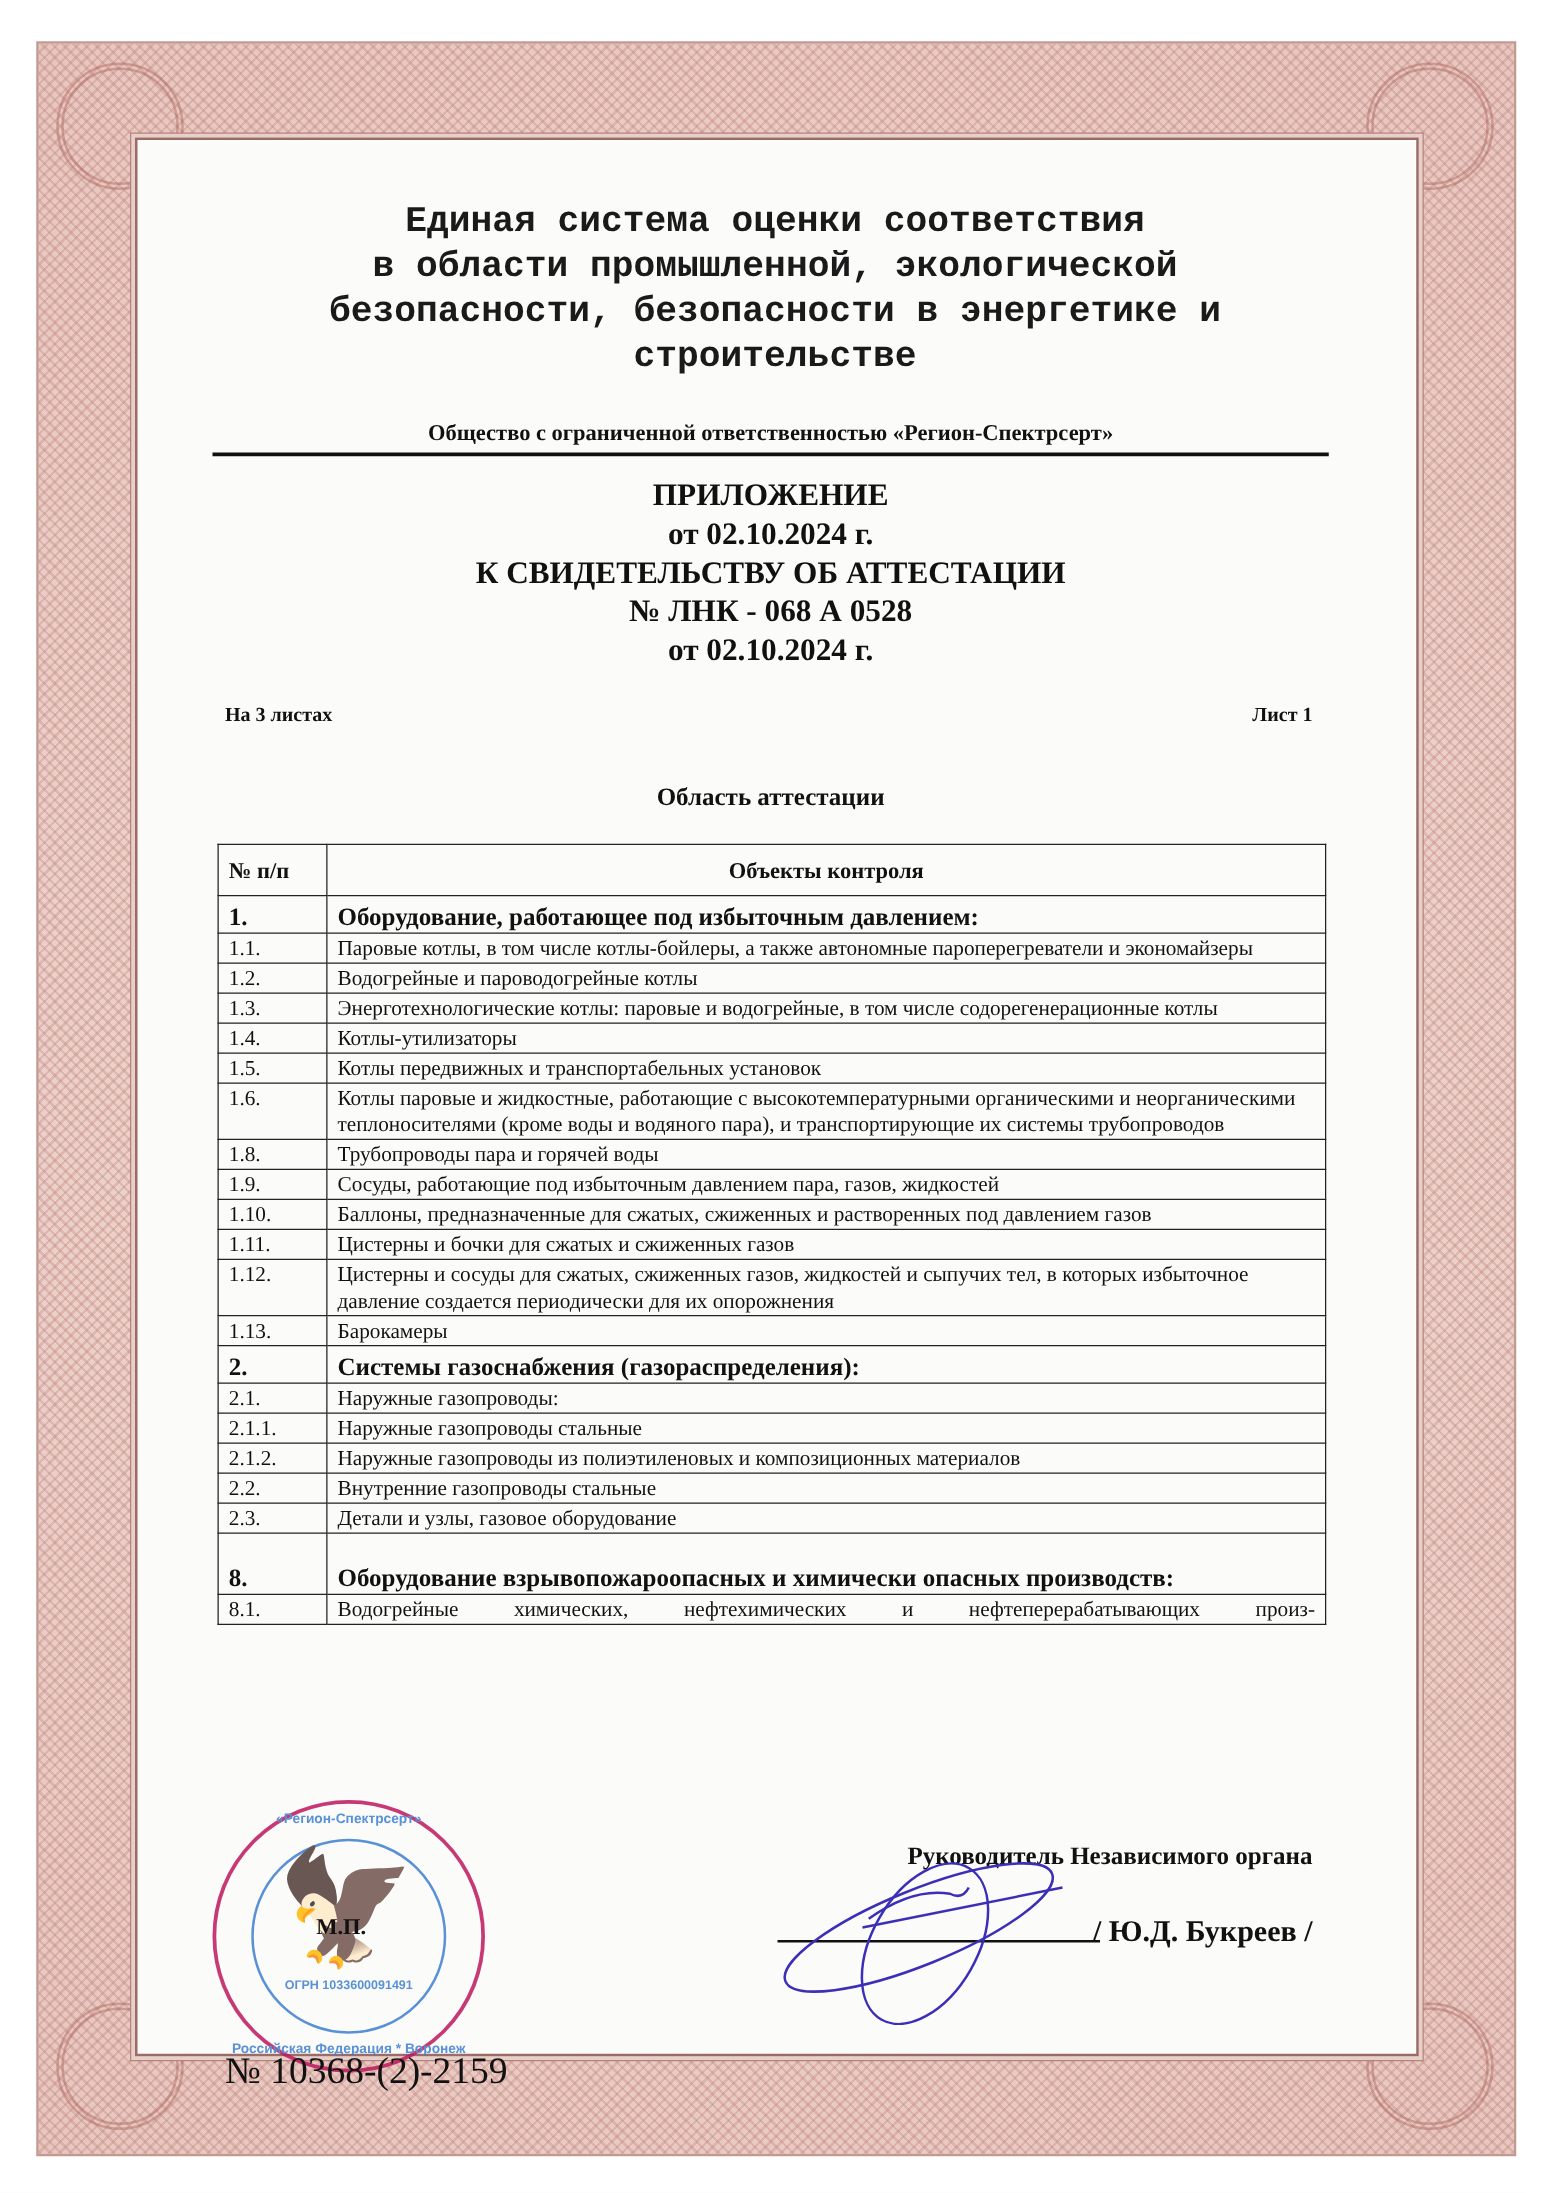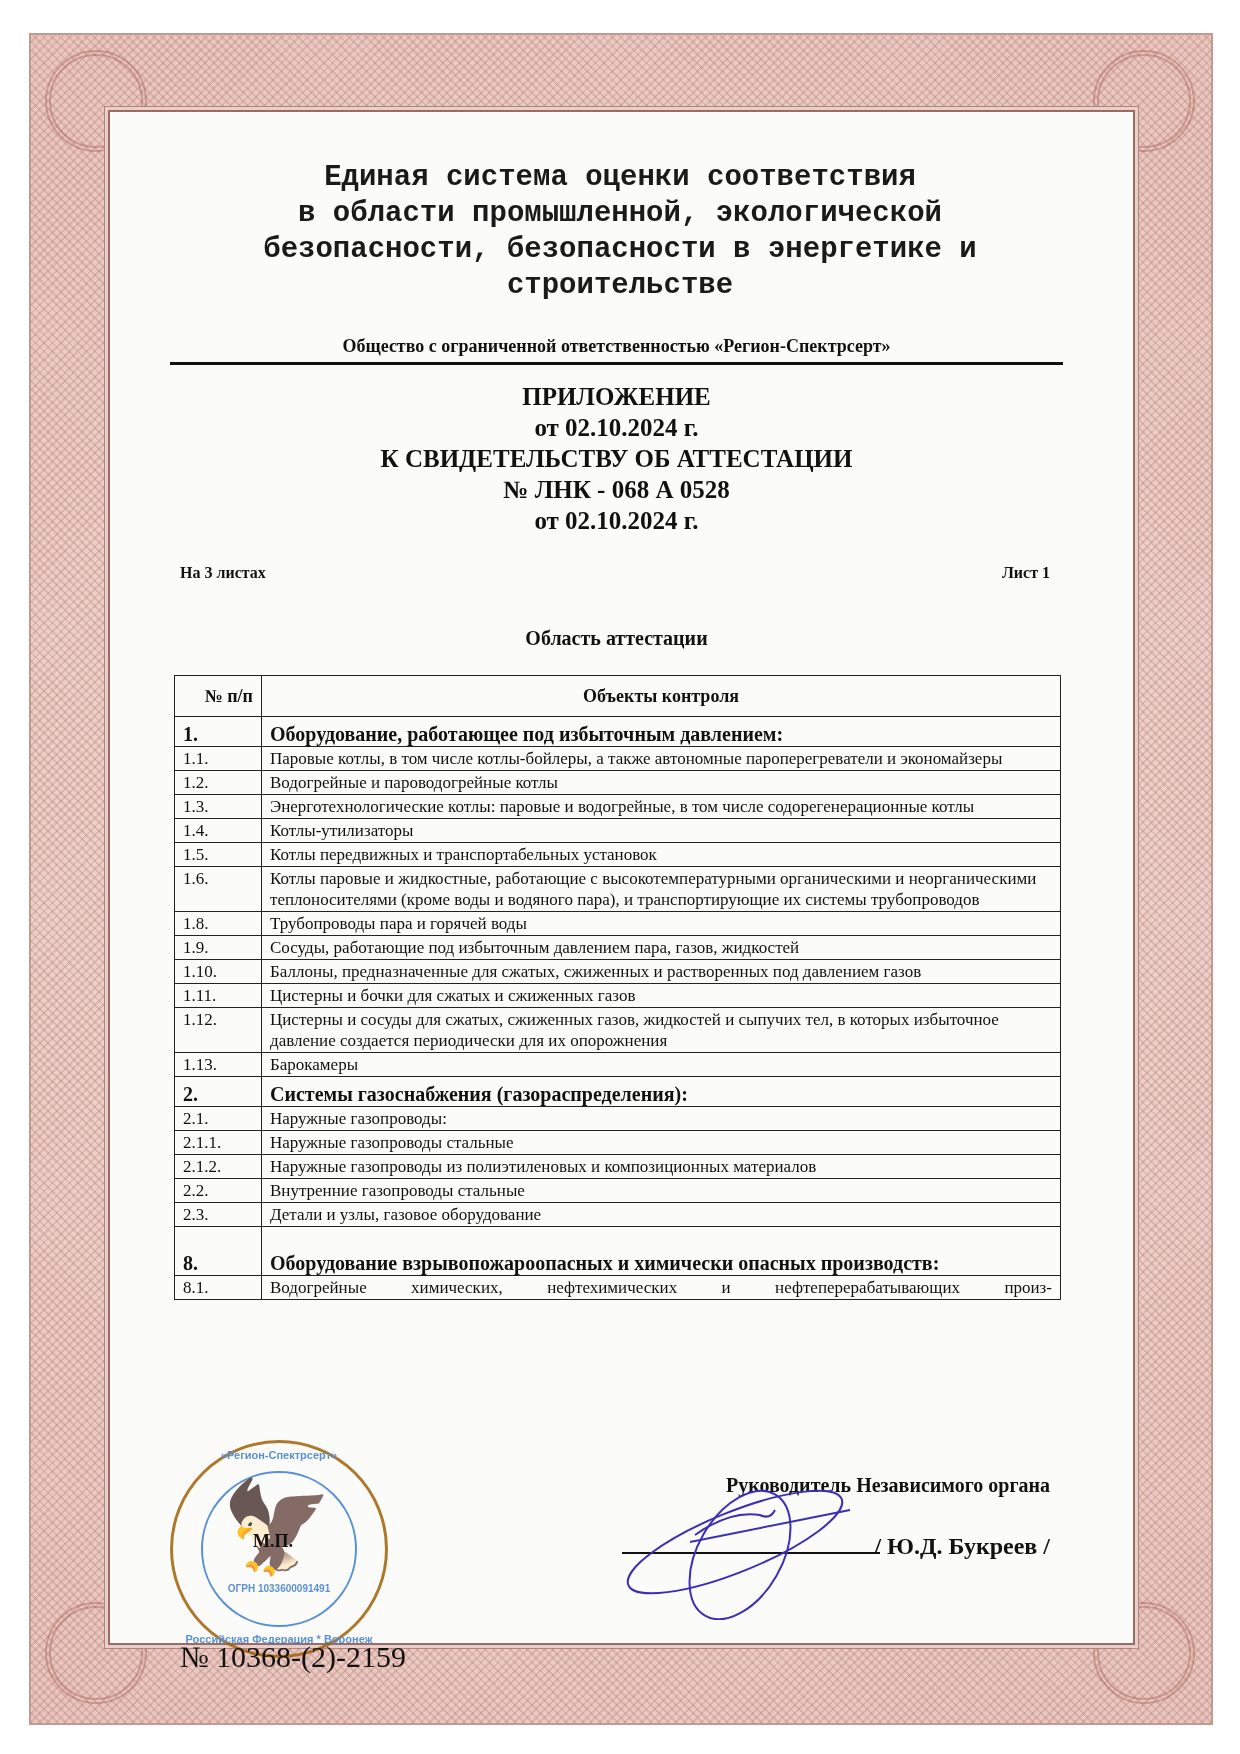--- a/index.html
+++ b/index.html
@@ -59,30 +59,30 @@
   }
 
   table.scope {
     position: absolute; left: 174px; top: 675px; width: 887px;
     border-collapse: collapse; font-size: 17px; line-height: 21px;
   }
   table.scope td, table.scope th {
     border: 1.5px solid #222; padding: 1px 8px; vertical-align: top; text-align: left;
   }
   table.scope th { font-weight: bold; font-size: 18px; height: 38px; vertical-align: middle; }
-  table.scope th.num { width: 70px; text-align: right; }
+  table.scope th.num { width: 70px; text-align: left; }
   table.scope th.obj { text-align: center; }
   table.scope td.num { width: 70px; }
   table.scope tr.section td { font-weight: bold; font-size: 20px; padding-top: 7px; }
   table.scope tr.section.tall td { padding-top: 26px; }
   td.justify { text-align: justify; text-align-last: justify; }
 
   .stamp {
     left: 170px; top: 1440px; width: 218px; height: 218px; border-radius: 50%;
-    border: 3px solid #a16207; box-sizing: border-box; opacity: 0.85;
+    border: 3px solid #be185d; box-sizing: border-box; opacity: 0.85;
   }
   .stamp-inner {
     position: absolute; left: 28px; top: 28px; width: 156px; height: 156px;
     border-radius: 50%; border: 2px solid #3d7fd0; box-sizing: border-box;
   }
   .stamp-eagle {
     position: absolute; left: 48px; top: 40px; font-size: 90px; color: #3d7fd0; line-height: 1;
   }
   .stamp-text {
     position: absolute; left: 0; width: 212px; text-align: center;

